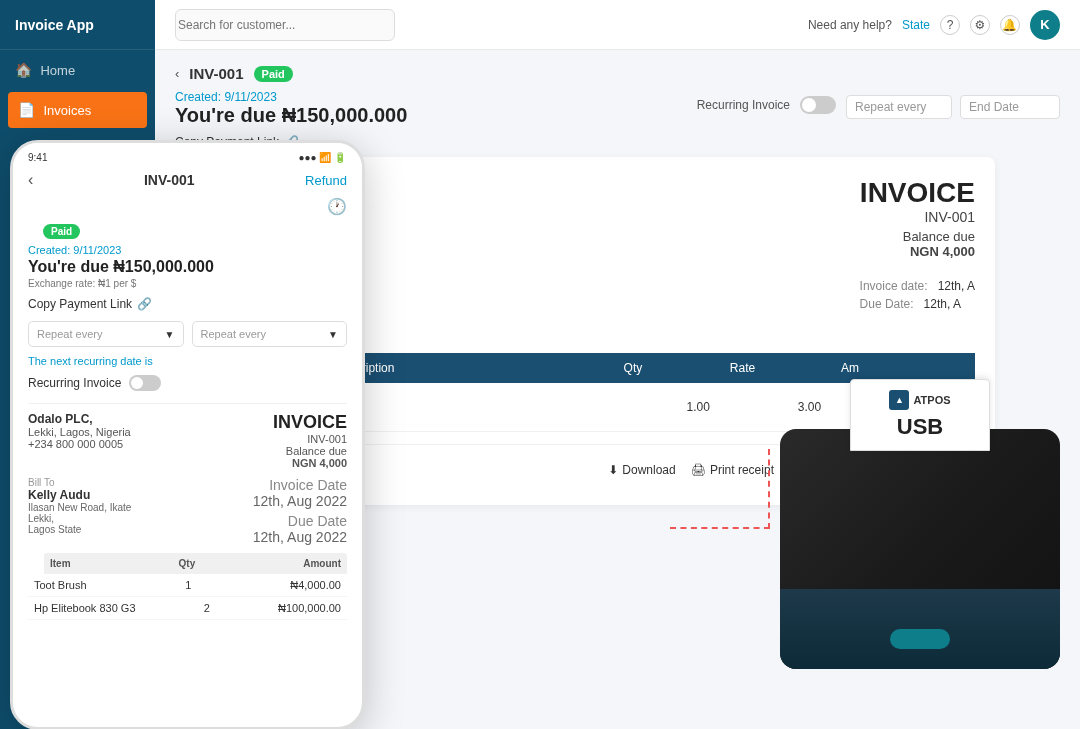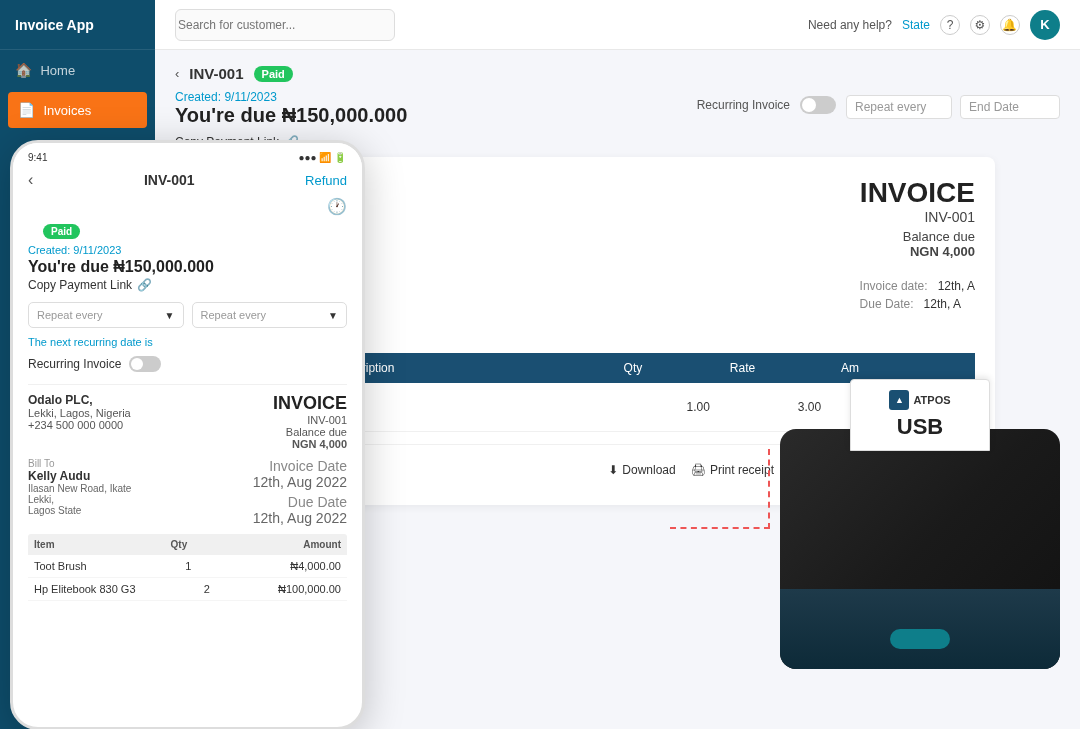--- a/index.html
+++ b/index.html
@@ -445,20 +445,21 @@
     
     .mobile-items-header {
       display: flex;
       justify-content: space-between;
       background: #f0f0f0;
       padding: 5px 6px;
       font-size: 10px;
       color: #555;
       font-weight: 600;
       border-radius: 3px 3px 0 0;
+      margin-left: 16px;
     }
     .mobile-item-row {
       display: flex;
       justify-content: space-between;
       padding: 5px 6px;
       font-size: 11px;
       color: #333;
       border-bottom: 1px solid #f5f5f5;
       gap: 11px;
     }
@@ -711,20 +712,21 @@
   </div>
 
   <div class="mobile-content">
     <span class="mobile-paid-badge">Paid</span>
 
     <div class="mobile-created">
       <span>Created:</span>
       <span style="color:#0099cc">9/11/2023</span>
     </div>
     <div class="mobile-amount">You're due ₦150,000.000</div>
+    <div class="mobile-exchange">Exchange rate: ₦1 per $</div>
 
     <div class="mobile-copy-row">
       <span>Copy Payment Link</span>
       <span>🔗</span>
     </div>
 
     <div class="mobile-repeat-row">
       <div class="mobile-select-wrap">
         <span>Repeat every</span>
         <span class="mobile-chevron">▼</span>
@@ -744,21 +746,21 @@
       </div>
     </div>
 
     <div class="mobile-divider"></div>
 
     
     <div class="mobile-doc-header">
       <div class="mobile-from">
         <div class="mf-name">Odalo PLC,</div>
         <div>Lekki, Lagos, Nigeria</div>
-        <div>+234 500 000 0000</div>
+        <div>+234 800 000 0005</div>
       </div>
       <div class="mobile-inv-title">
         <div class="mit-title">INVOICE</div>
         <div class="mit-num">INV-001</div>
         <div class="mit-bal">
           <span>Balance due</span><br>
           <span class="mit-bal-amt">NGN 4,000</span>
         </div>
       </div>
     </div>

